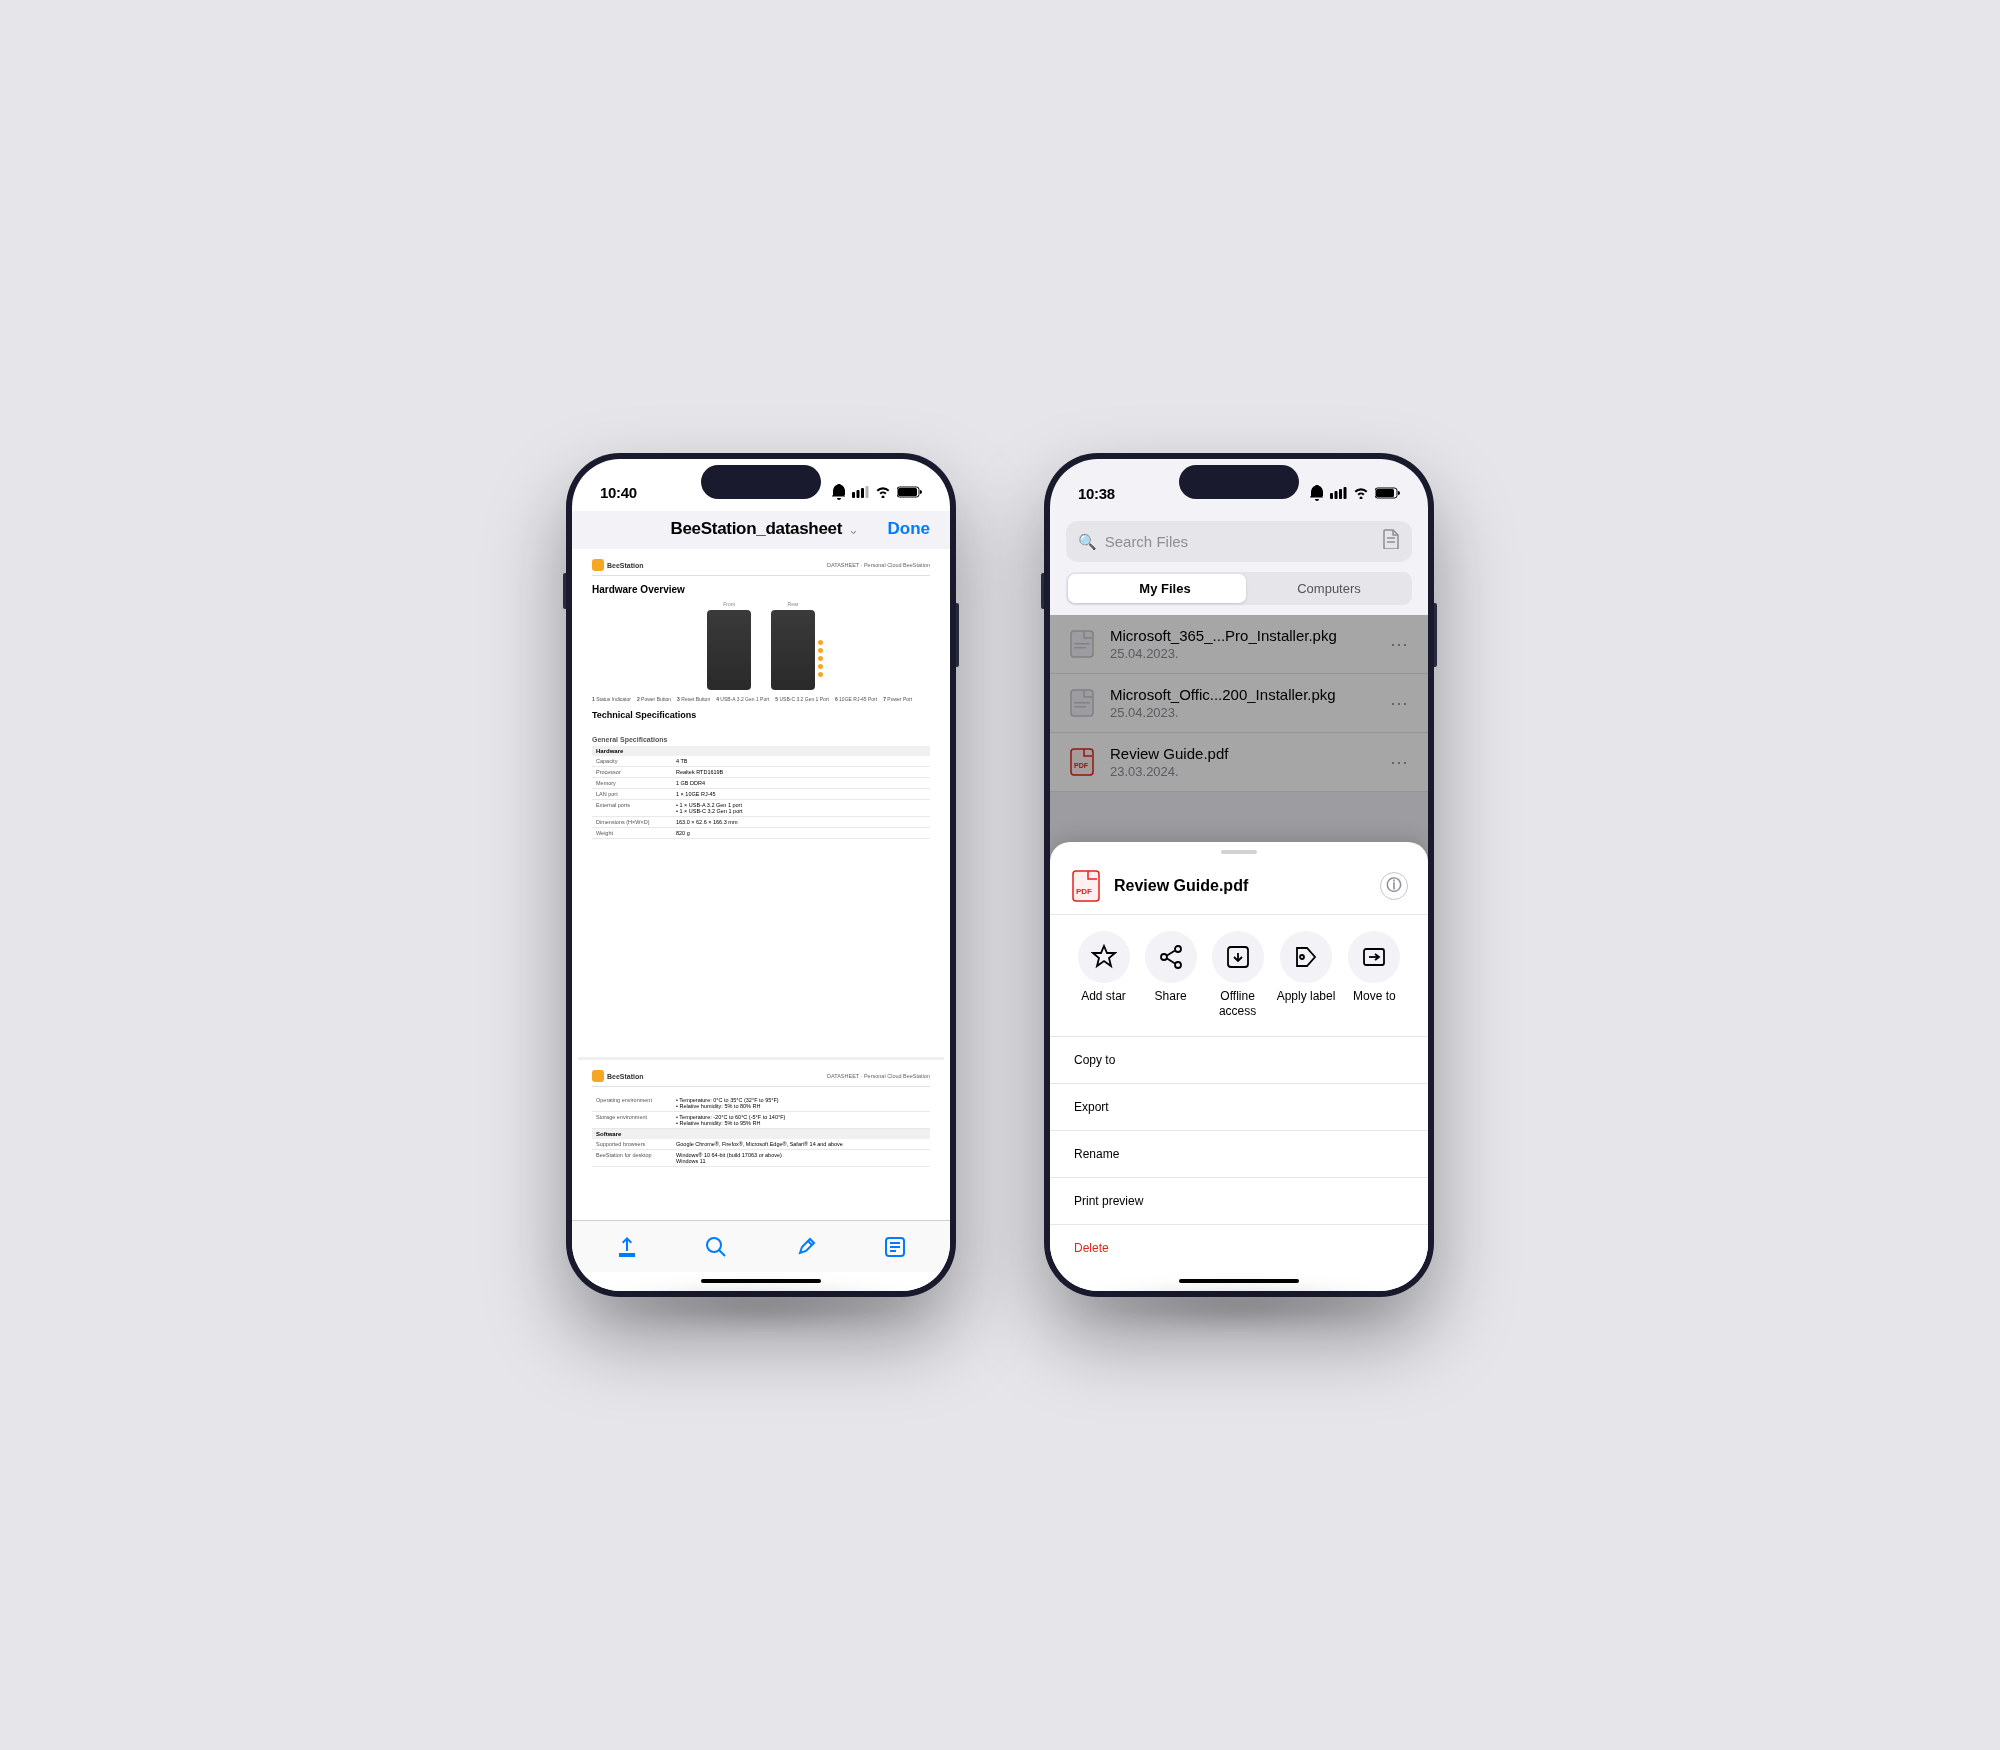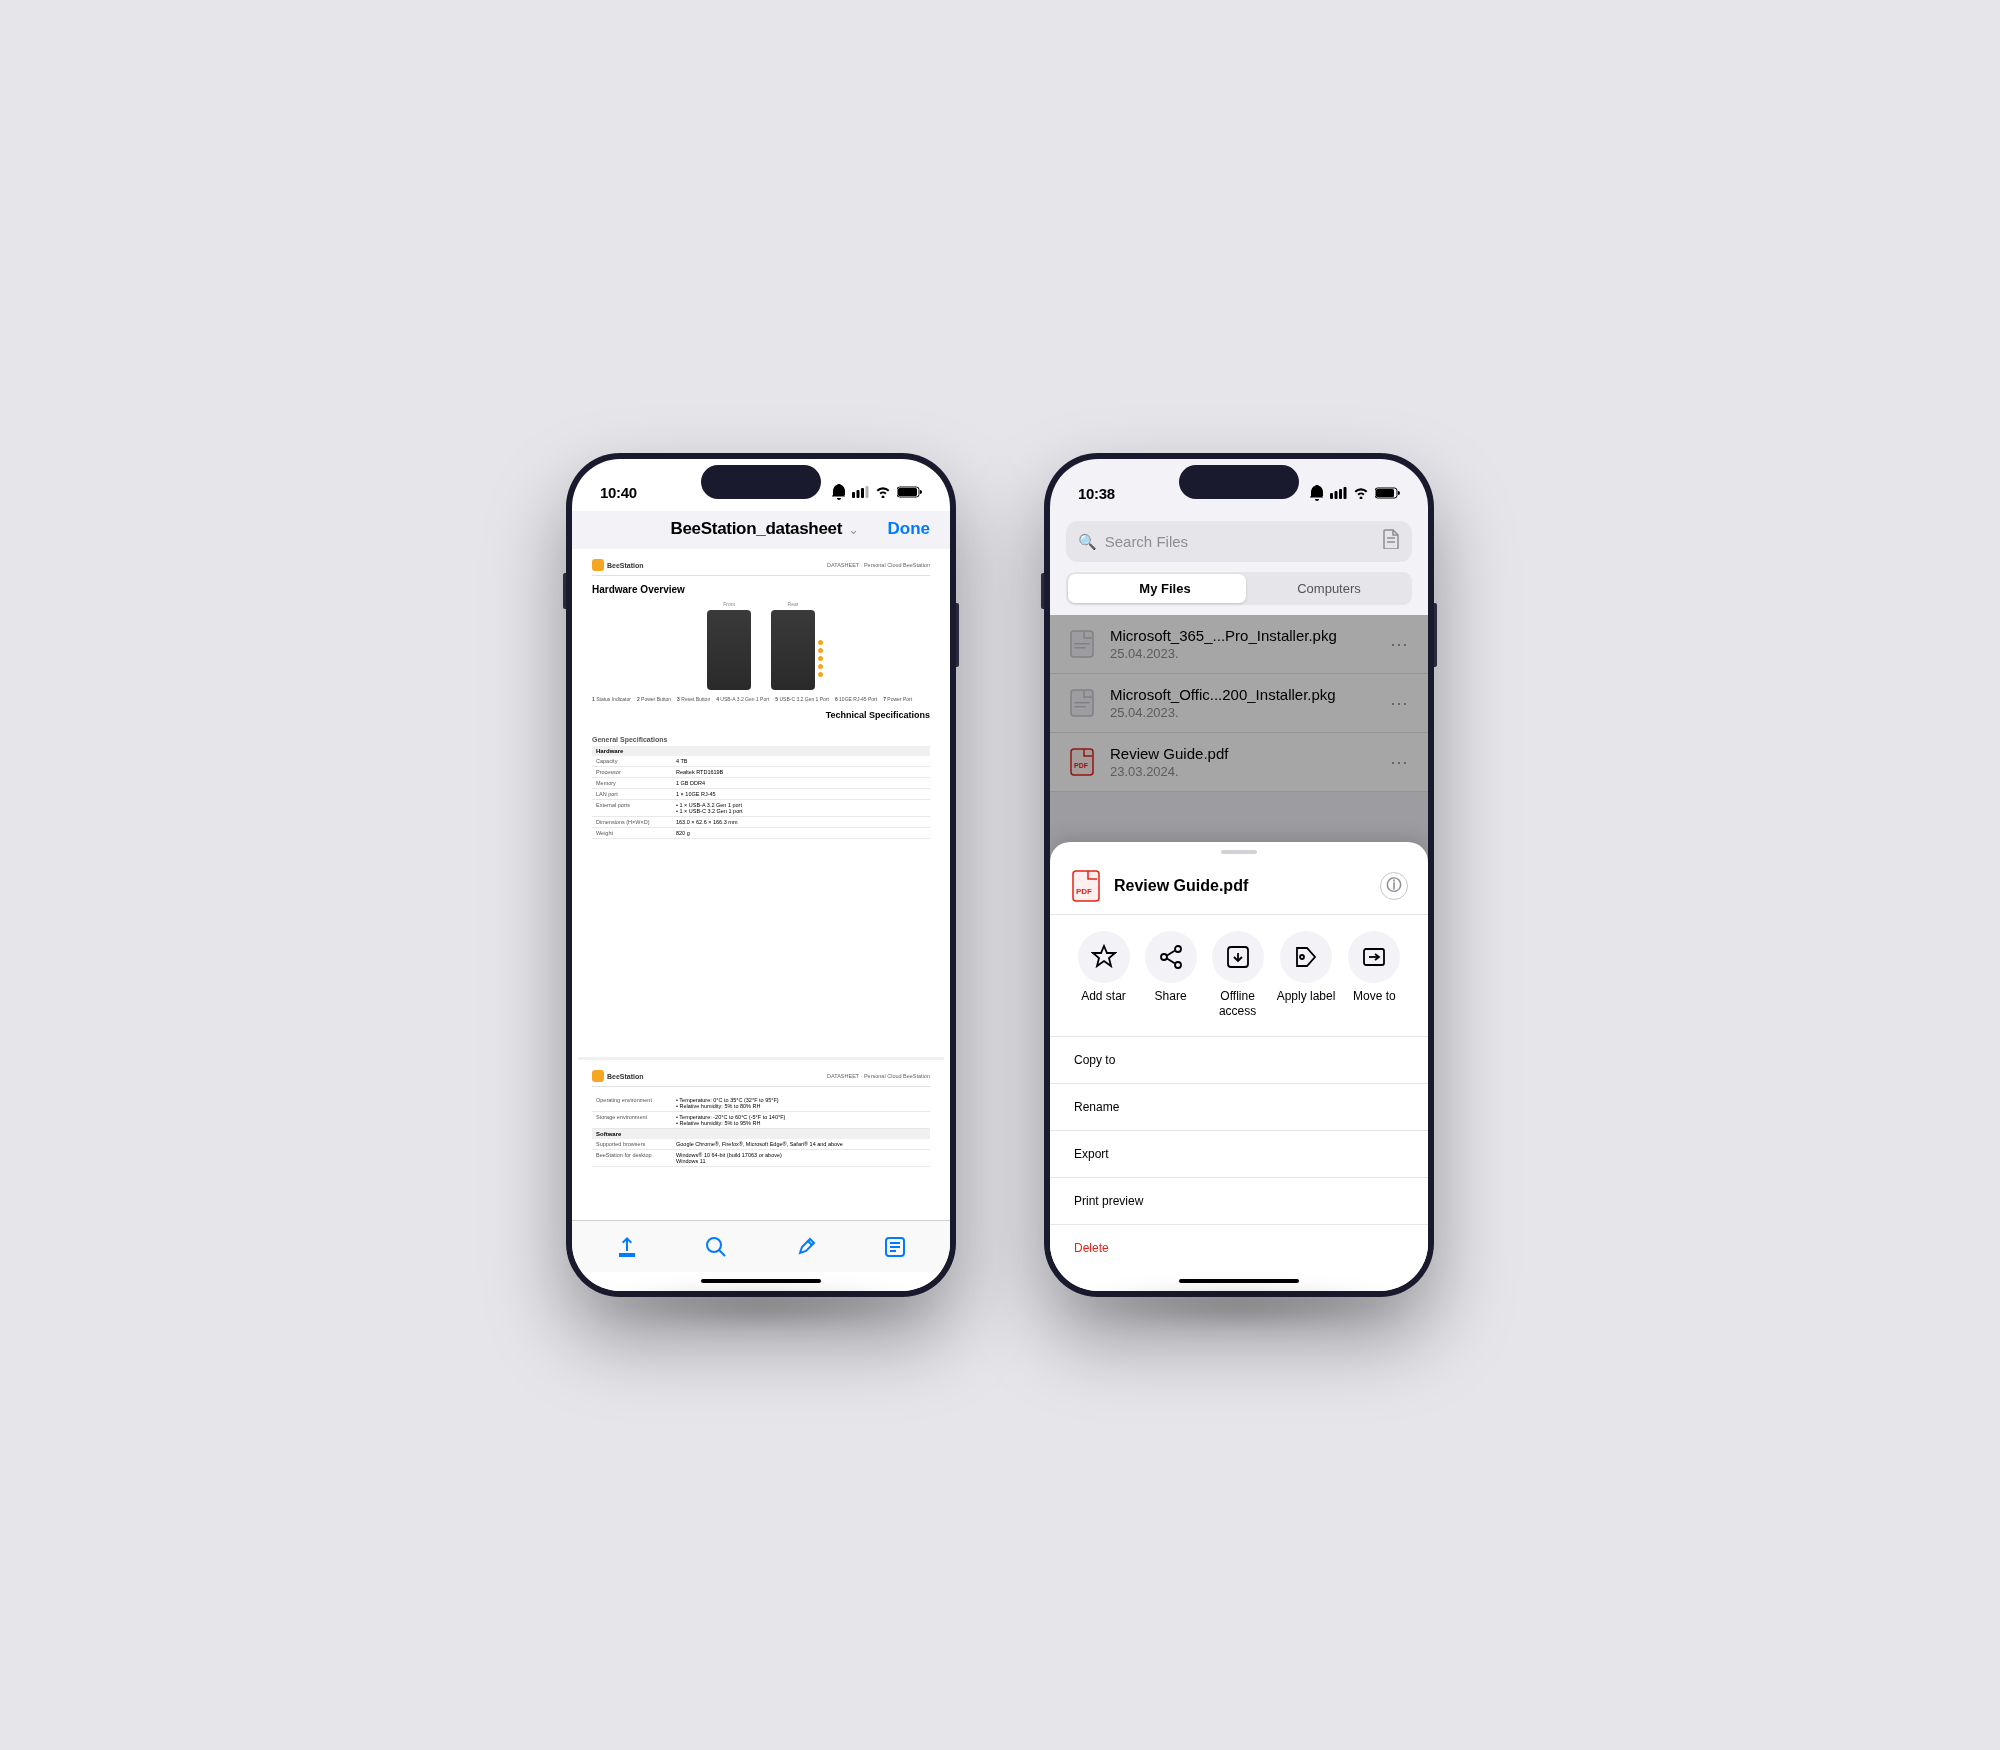--- a/index.html
+++ b/index.html
@@ -176,21 +176,20 @@
       color: #555;
     }
     .tech-spec-section {
       margin-top: 8px;
     }
     .tech-spec-title {
       font-size: 9px;
       font-weight: 700;
       color: #000;
       margin-bottom: 16px;
-      text-align: right;
     }
     .spec-subsection-title {
       font-size: 7px;
       font-weight: 600;
       color: #555;
       margin-bottom: 3px;
     }
     .spec-group-header {
       background: #f0f0f0;
       padding: 2px 4px;
@@ -831,22 +830,22 @@
                       <rect x="3" y="5" width="20" height="16" rx="2"></rect>
                       <polyline points="14,10 18,13 14,16"></polyline>
                       <line x1="8" y1="13" x2="18" y2="13"></line>
                     </svg>
                 </div>
                 <span class="action-label">Move to</span>
               </div>
             </div>
 
             <div class="sheet-menu-item">Copy to</div>
+            <div class="sheet-menu-item">Export</div>
             <div class="sheet-menu-item">Rename</div>
-            <div class="sheet-menu-item">Export</div>
             <div class="sheet-menu-item">Print preview</div>
             <div class="sheet-menu-item delete">Delete</div>
           </div>
         </div>
 
         <div class="home-indicator">
           <div class="home-bar"></div>
         </div>
       </div>
     </div>

